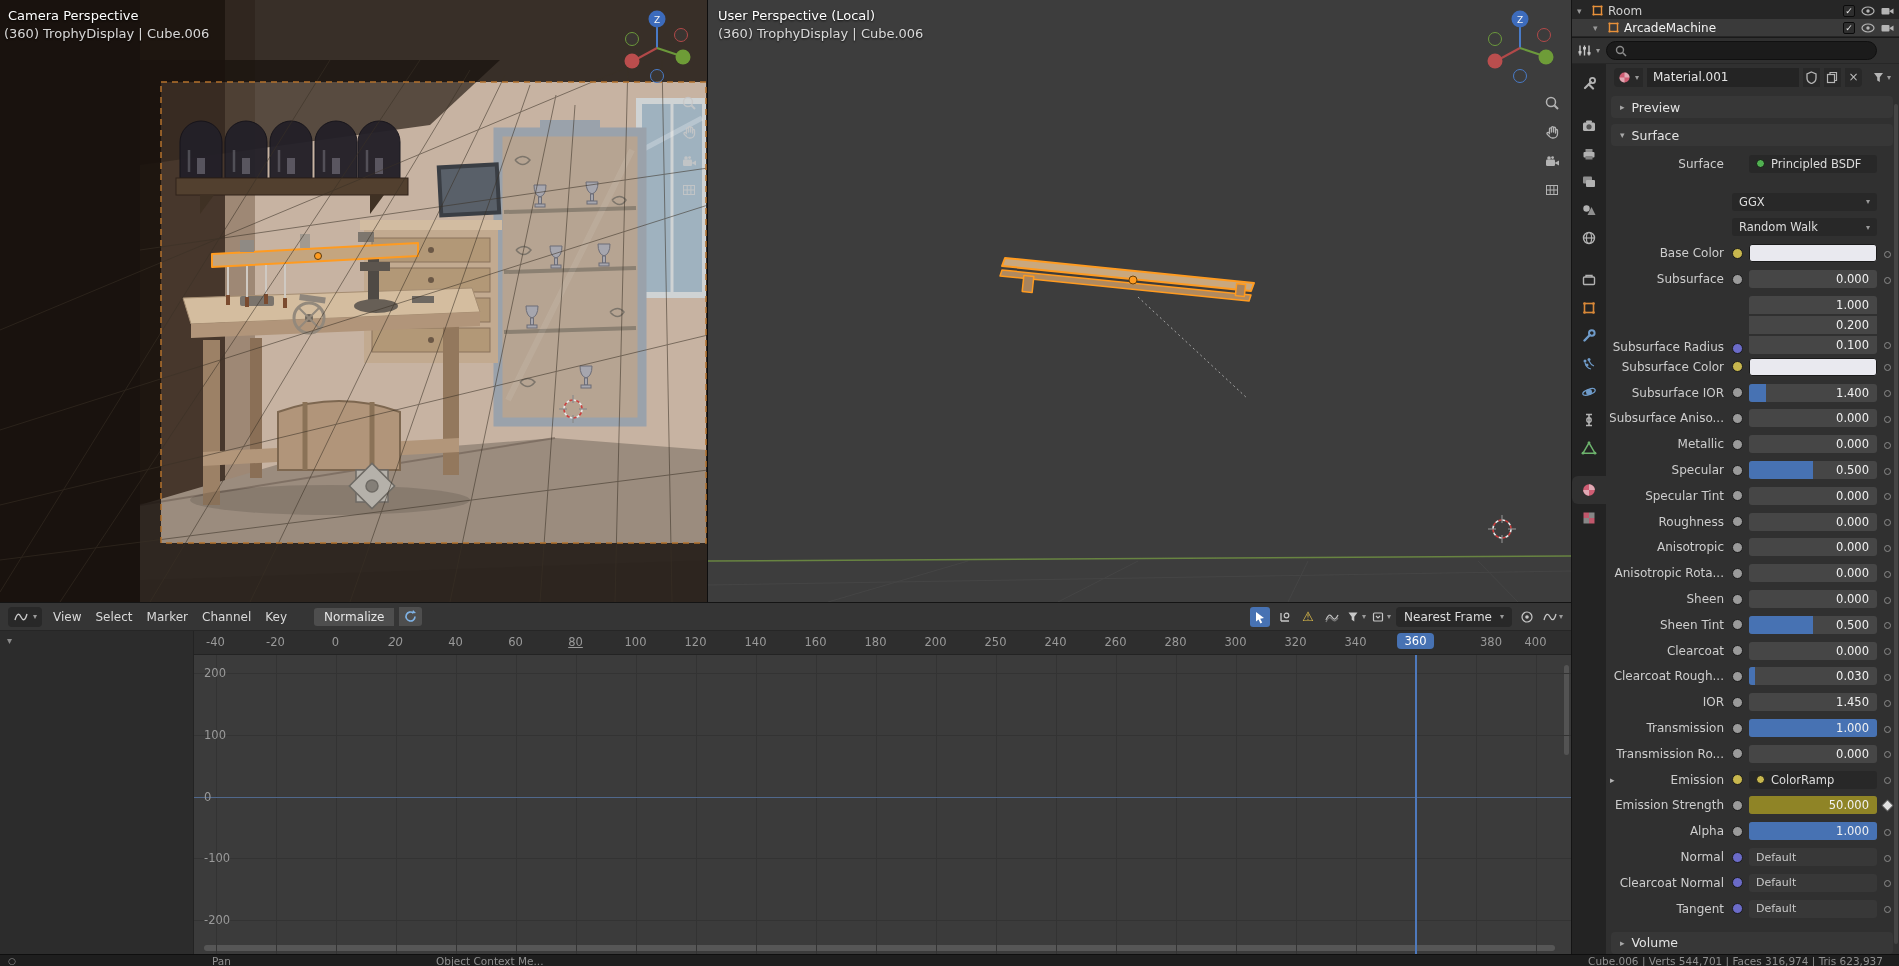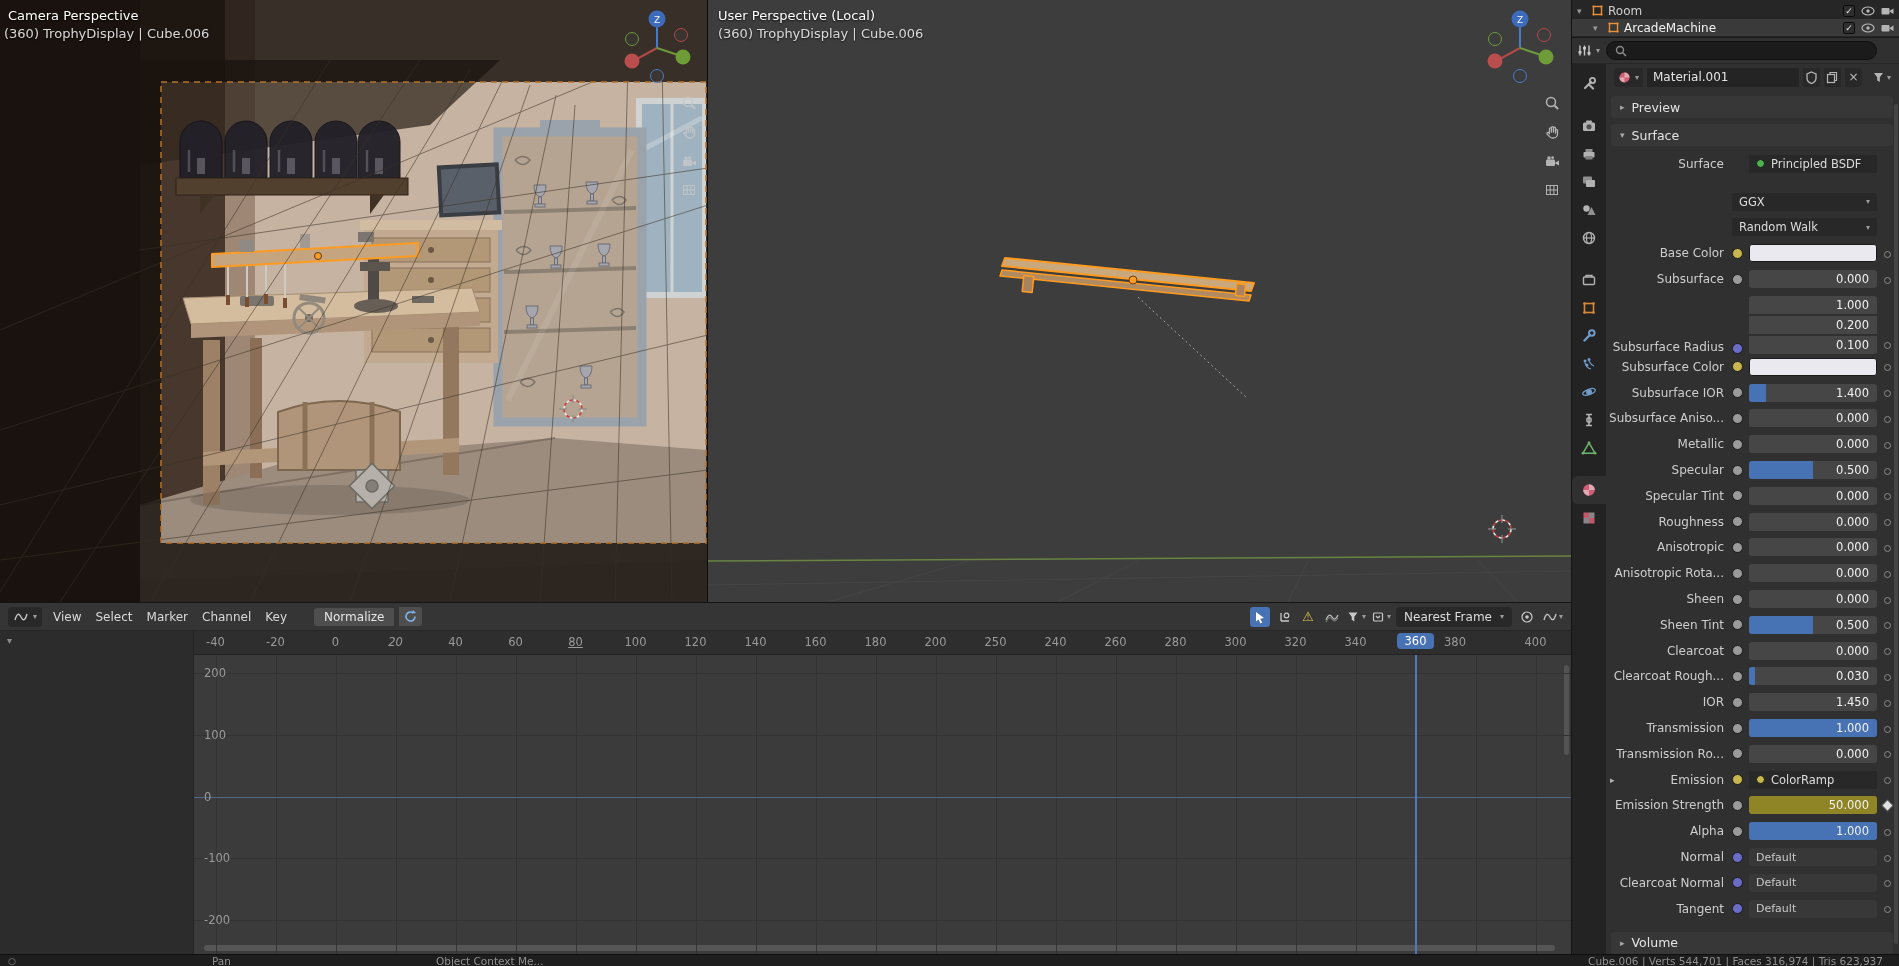--- a/index.html
+++ b/index.html
@@ -526,21 +526,21 @@
               <div class="ruler-num" style="left: 621.5px;">160</div>
               <div class="ruler-num" style="left: 681.5px;">180</div>
               <div class="ruler-num" style="left: 741.5px;">200</div>
               <div class="ruler-num" style="left: 801.5px;">250</div>
               <div class="ruler-num" style="left: 861.5px;">240</div>
               <div class="ruler-num" style="left: 921.5px;">260</div>
               <div class="ruler-num" style="left: 981.5px;">280</div>
               <div class="ruler-num" style="left: 1041.5px;">300</div>
               <div class="ruler-num" style="left: 1101.5px;">320</div>
               <div class="ruler-num" style="left: 1161.5px;">340</div>
-              <div class="ruler-num" style="left: 1261px;">380</div>
+              <div class="ruler-num" style="left: 1297px;">380</div>
               <div class="ruler-num" style="left: 1341.5px;">400</div>
               <div class="frame-chip" style="left: 1221.5px;">360</div>
             </div>
        <div class="g-plot">
          <div class="hscroll"></div>
          <div class="vscroll"></div>
        <div class="vgrid" style="left: 21.5px;"></div>
               <div class="vgrid" style="left: 81.5px;"></div>
               <div class="vgrid" style="left: 141.5px;"></div>
               <div class="vgrid" style="left: 201.5px;"></div>

